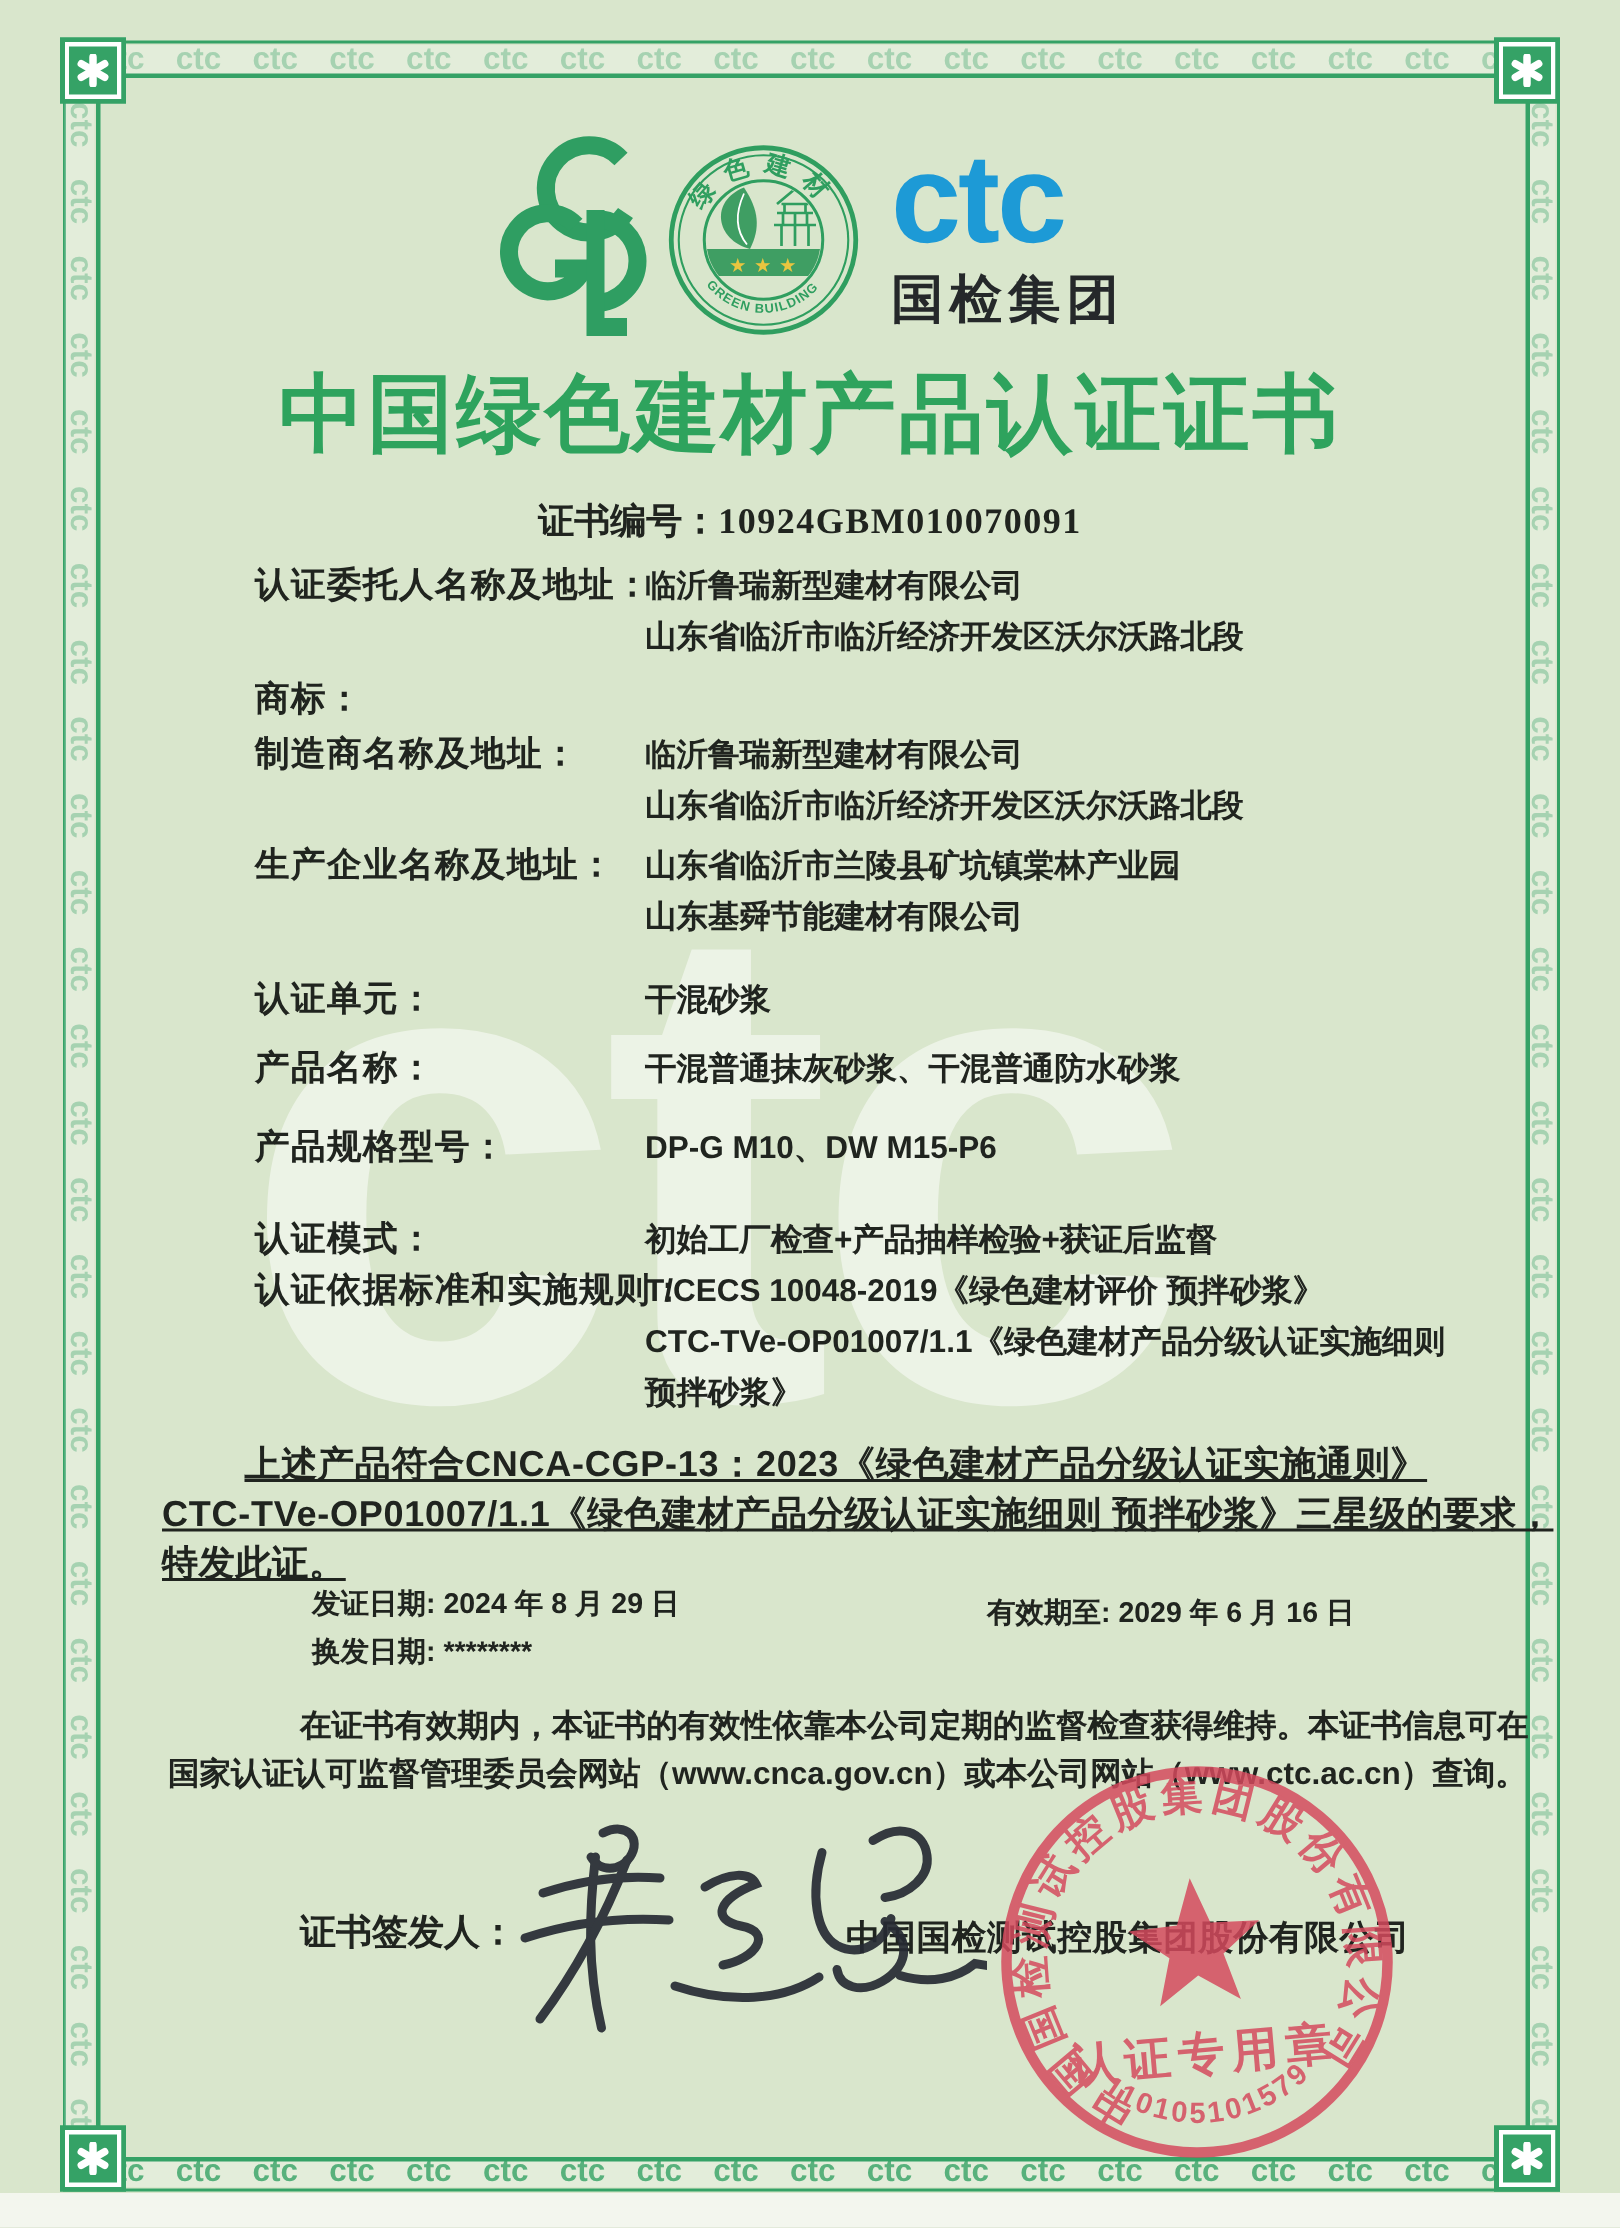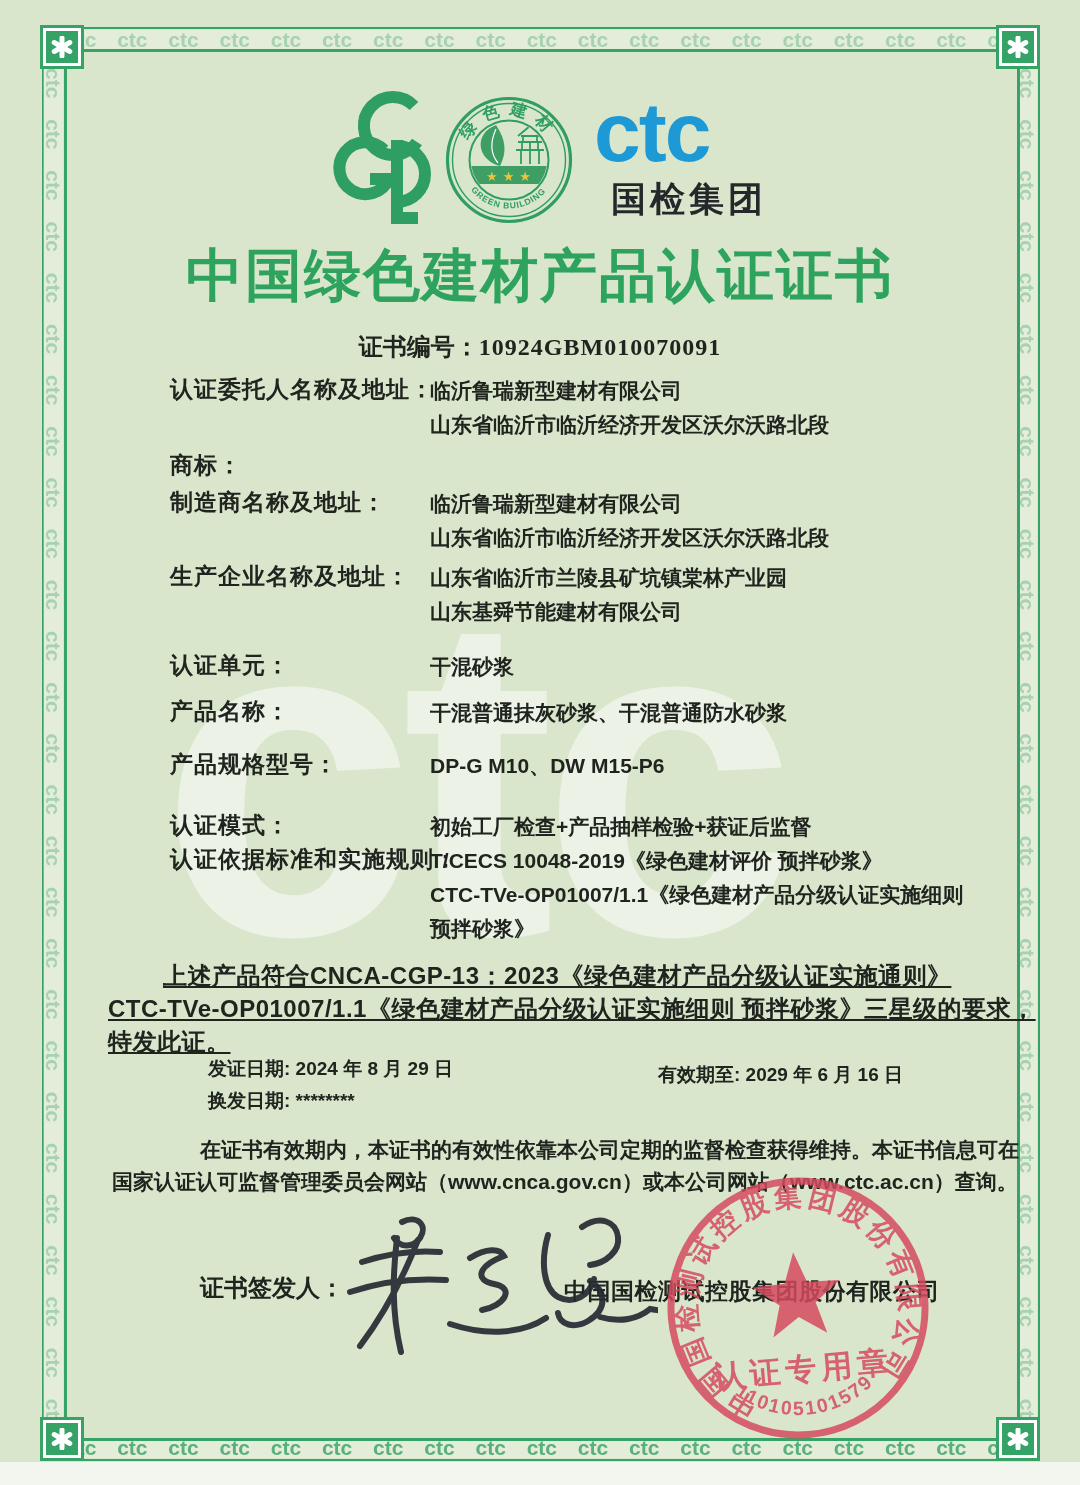--- a/index.html
+++ b/index.html
@@ -28,21 +28,21 @@
   .corner.bl{left:40px;top:1417px;} .corner.br{left:996px;top:1417px;}
   
   .watermark{position:absolute;left:160px;top:545px;font-size:460px;font-weight:900;line-height:1;
              letter-spacing:-14px;color:rgba(255,255,255,.5);z-index:1;user-select:none;}
   .content{position:absolute;inset:0;z-index:2;}
   
   .gp-logo{position:absolute;left:324px;top:86px;}
   .badge{position:absolute;left:444px;top:95px;}
   .ctc-logo{position:absolute;left:594px;top:94px;width:190px;text-align:left;}
   .ctc-word{font-size:84px;font-weight:900;line-height:76px;letter-spacing:-2px;color:var(--blue);}
-  .ctc-sub{margin-top:6px;font-size:35px;font-weight:900;letter-spacing:4px;color:#25282a;text-align:center;}
+  .ctc-sub{margin-top:6px;font-size:35px;font-weight:900;letter-spacing:4px;color:#25282a;}
   
   .title{position:absolute;left:0;top:238px;width:100%;text-align:center;font-family:"Liberation Serif","DejaVu Serif",serif;
          font-size:57px;font-weight:900;letter-spacing:2px;color:var(--title-green);}
   .certno{position:absolute;left:0;top:331px;width:100%;text-align:center;font-size:24px;font-weight:800;}
   .certno .num{font-family:Liberation Serif, serif;letter-spacing:1px;}
   
   .row{position:absolute;left:0;width:100%;}
   .flabel{position:absolute;left:170px;top:0;font-size:23px;font-weight:800;letter-spacing:1px;}
   .fvalue{position:absolute;left:430px;top:0;width:580px;font-size:21px;font-weight:800;line-height:34px;}
   

